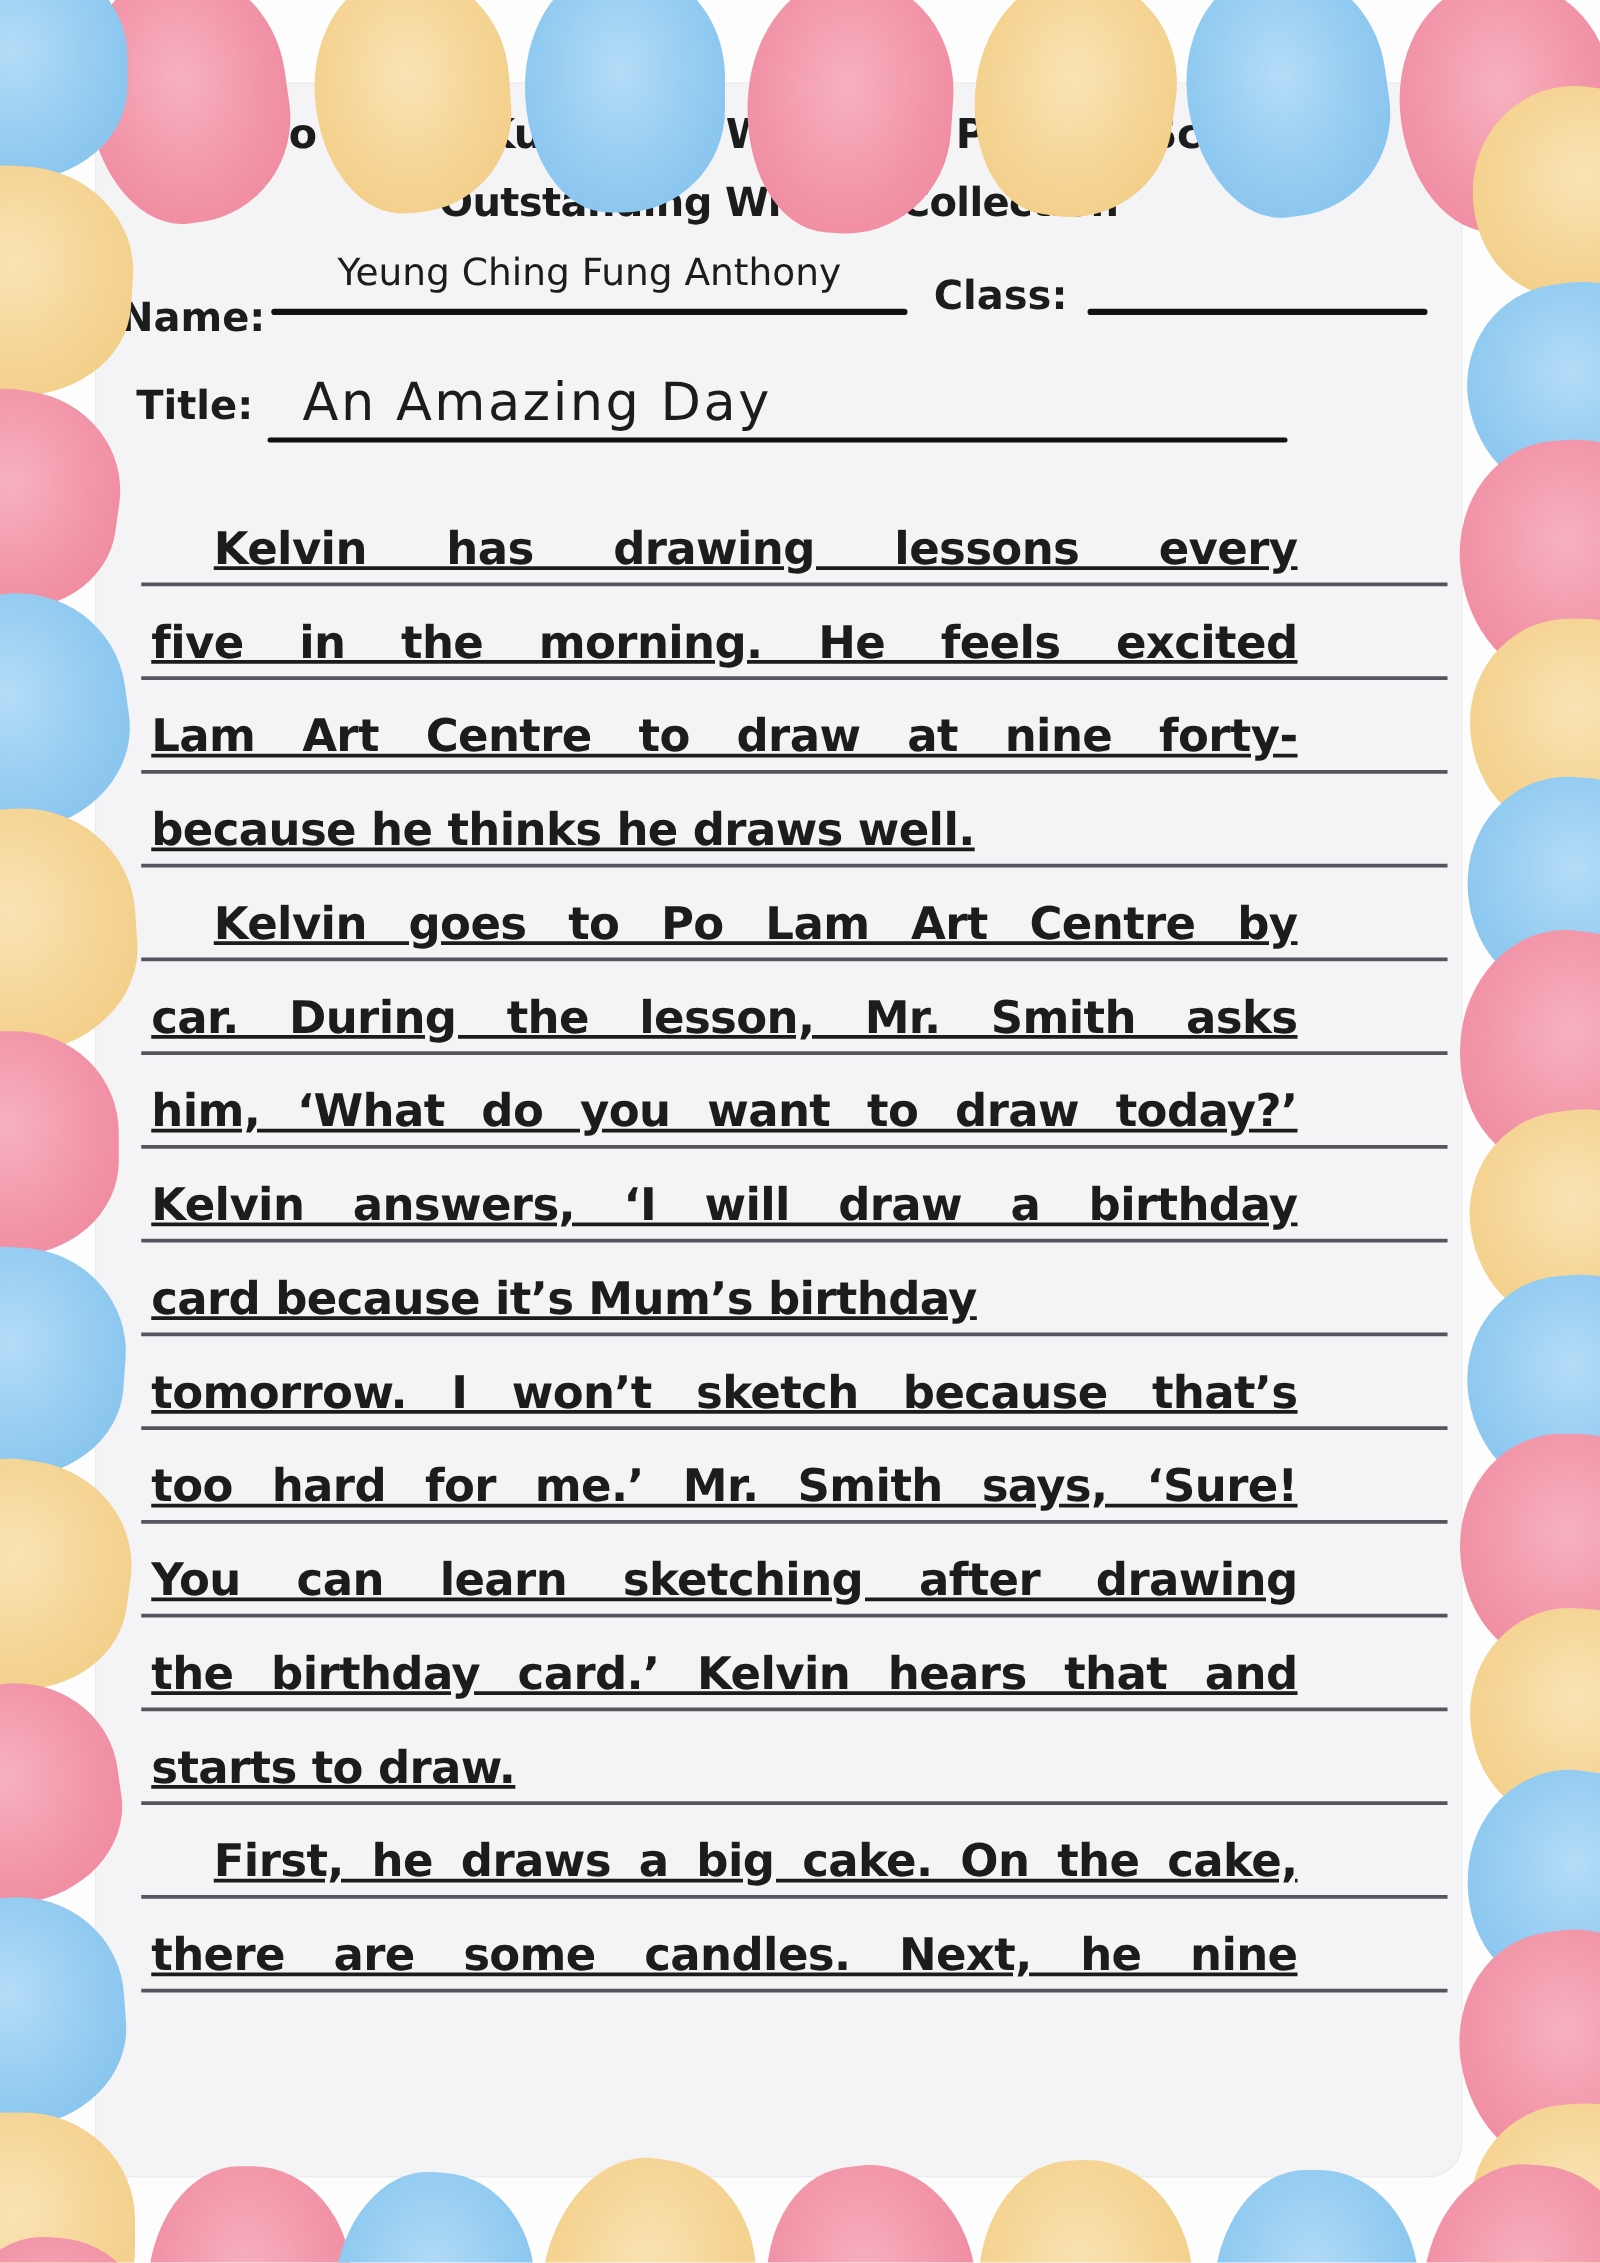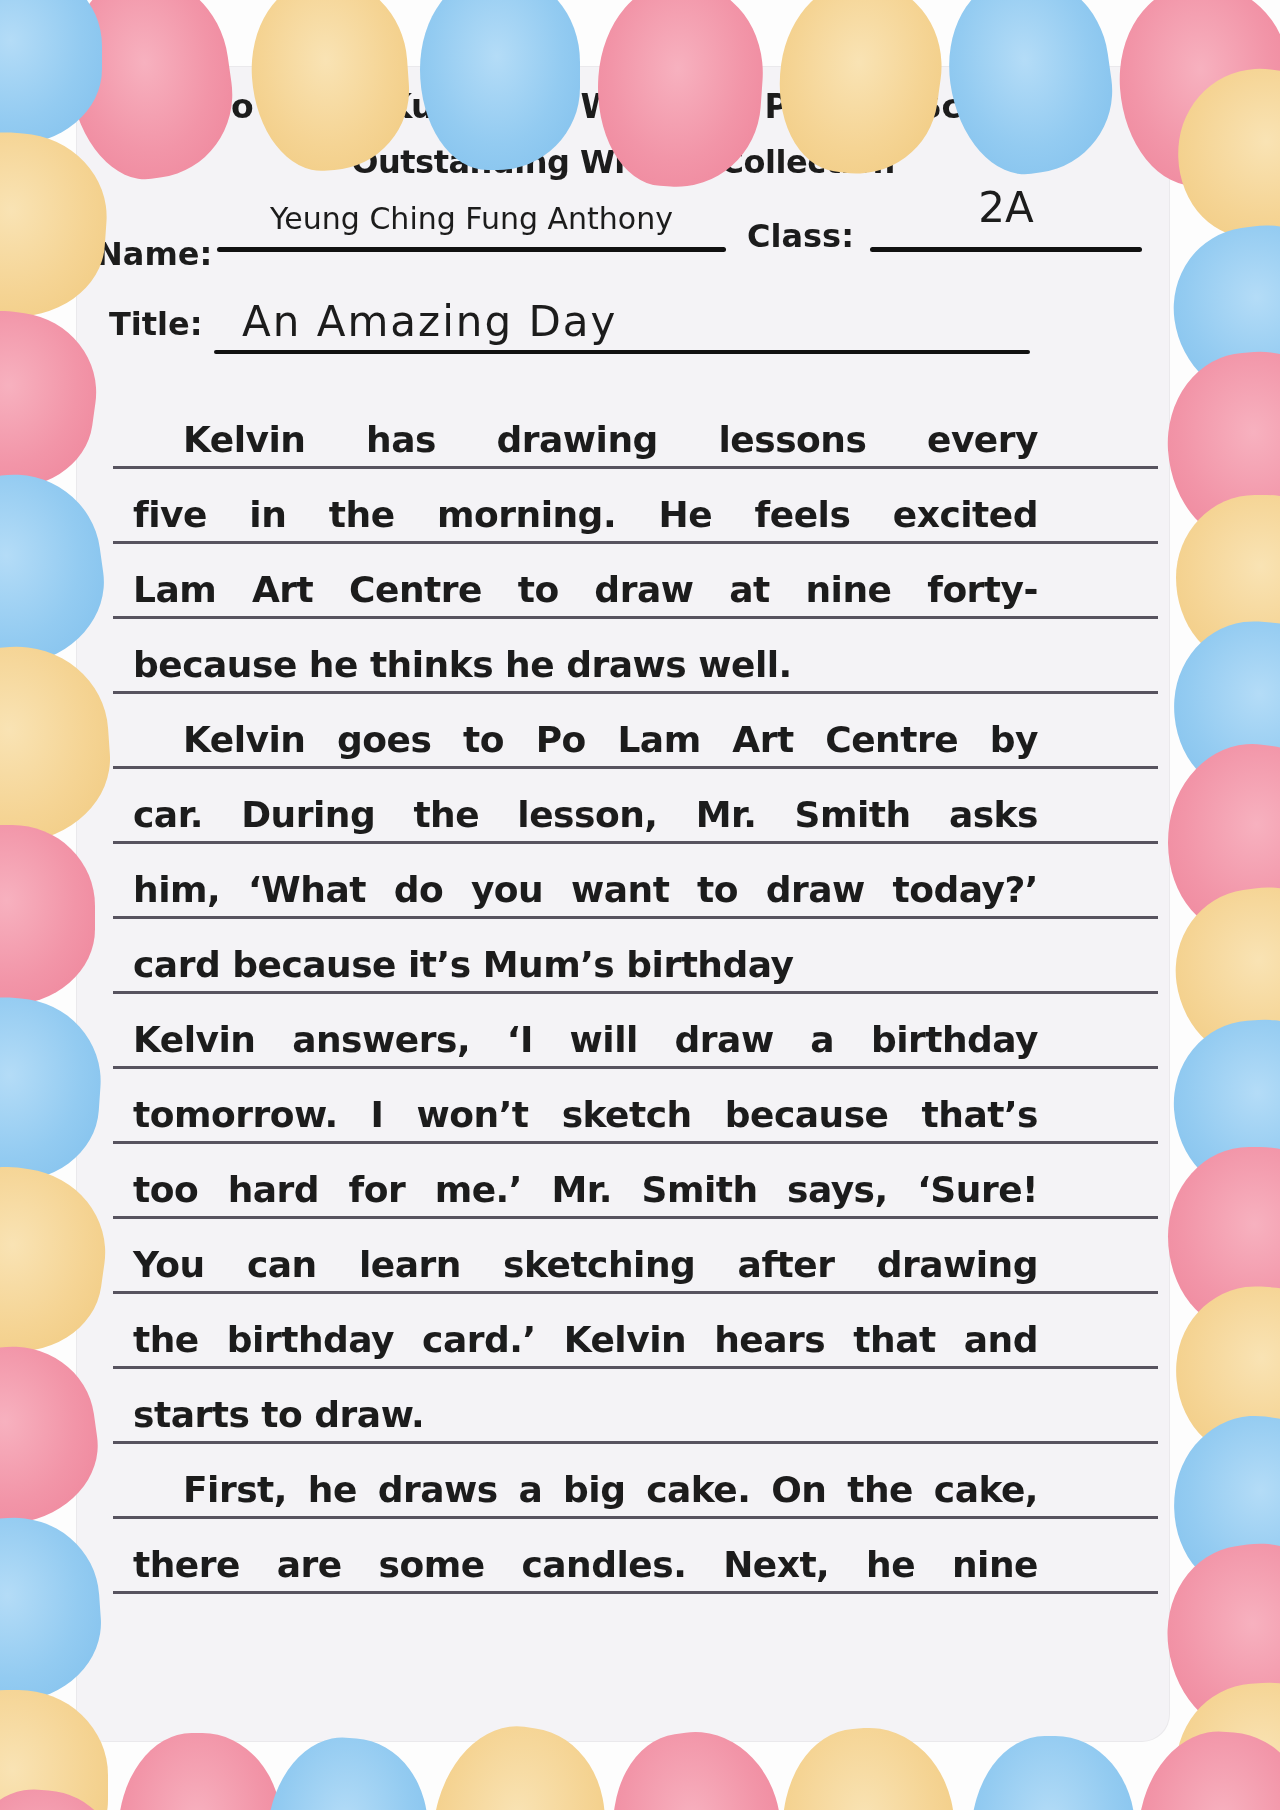--- a/index.html
+++ b/index.html
@@ -34,40 +34,39 @@
   .title-val{left:165px;top:230px;font-size:42px;letter-spacing:2px;}
 
   .uline{position:absolute;background:#111;height:5px;border-radius:3px;}
   .name-line{left:140px;width:509px;top:180px;}
   .class-line{left:793px;width:272px;top:180px;}
   .title-line{left:137px;width:816px;top:283px;height:4px;}
 
   
   #lines{position:absolute;left:36px;top:327px;width:1045px;}
   .line{position:relative;height:75px;box-sizing:border-box;border-bottom:3px solid #57535f;}
-  .line .txt{position:absolute;left:20px;right:120px;bottom:3px;
+  .line .txt{position:absolute;left:8px;right:120px;bottom:3px;
              font-size:36px;font-weight:bold;letter-spacing:-0.5px;
-             white-space:nowrap;line-height:46px;}
+             white-space:nowrap;line-height:46px;text-decoration:underline;}
   .line.j .txt{white-space:normal;text-align:justify;text-align-last:justify;}
   .txt.ind{padding-left:50px;}
 </style>
 </head>
 <body>
 
 <div class="page">
   <div class="panel">
     <div class="school">Po Leung Kuk Wong Wing Shu Primary School</div>
     <div class="collection">Outstanding Writing Collection</div>
 
     <span class="lbl name-lbl">Name:</span>
     <span class="hand name-val">Yeung Ching Fung Anthony</span>
     <div class="uline name-line"></div>
 
     <span class="lbl class-lbl">Class:</span>
-    <span class="hand class-val">2A</span>
     <div class="uline class-line"></div>
 
     <span class="lbl title-lbl">Title:</span>
     <span class="hand title-val">An Amazing Day</span>
     <div class="uline title-line"></div>
 
     <div id="lines">
         <div class="line j">
           <div class="txt ind">Kelvin has drawing lessons every</div>
         </div>
@@ -82,25 +81,25 @@
         </div>
         <div class="line j">
           <div class="txt ind">Kelvin goes to Po Lam Art Centre by</div>
         </div>
         <div class="line j">
           <div class="txt">car. During the lesson, Mr. Smith asks</div>
         </div>
         <div class="line j">
           <div class="txt">him, ‘What do you want to draw today?’</div>
         </div>
+        <div class="line j">
+          <div class="txt">Kelvin answers, ‘I will draw a birthday</div>
+        </div>
         <div class="line">
           <div class="txt">card because it’s Mum’s birthday</div>
-        </div>
-        <div class="line j">
-          <div class="txt">Kelvin answers, ‘I will draw a birthday</div>
         </div>
         <div class="line j">
           <div class="txt">tomorrow. I won’t sketch because that’s</div>
         </div>
         <div class="line j">
           <div class="txt">too hard for me.’ Mr. Smith says, ‘Sure!</div>
         </div>
         <div class="line j">
           <div class="txt">You can learn sketching after drawing</div>
         </div>

